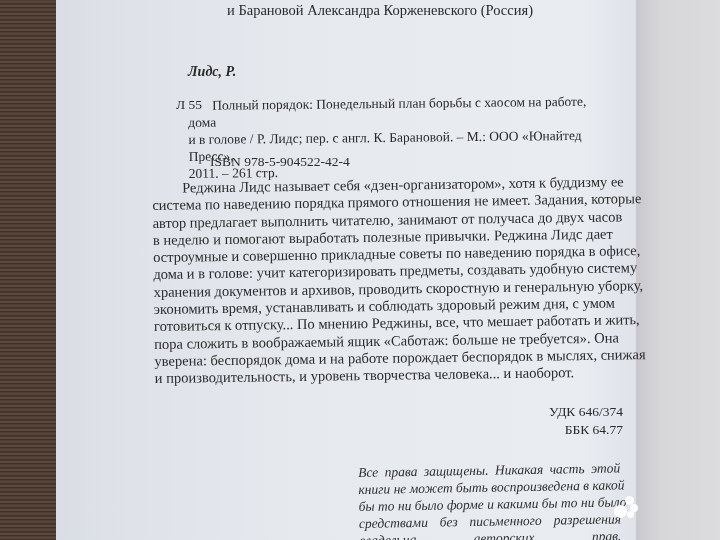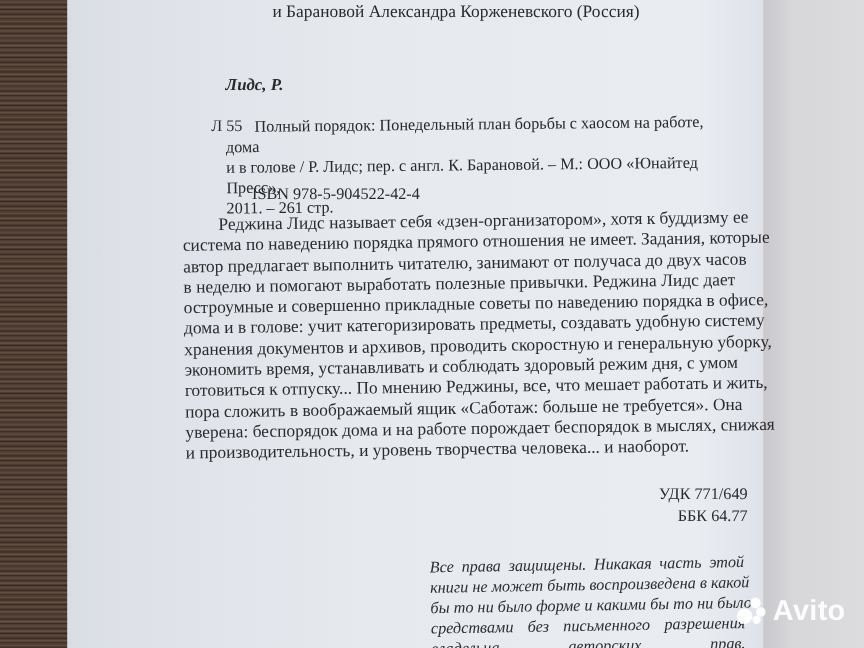--- a/index.html
+++ b/index.html
@@ -90,33 +90,32 @@
   <span class="line">дома и в голове: учит категоризировать предметы, создавать удобную систему</span>
   <span class="line">хранения документов и архивов, проводить скоростную и генеральную уборку,</span>
   <span class="line">экономить время, устанавливать и соблюдать здоровый режим дня, с умом</span>
   <span class="line">готовиться к отпуску... По мнению Реджины, все, что мешает работать и жить,</span>
   <span class="line">пора сложить в воображаемый ящик «Саботаж: больше не требуется». Она</span>
   <span class="line">уверена: беспорядок дома и на работе порождает беспорядок в мыслях, снижая</span>
   <span class="line last">и производительность, и уровень творчества человека... и наоборот.</span>
 </div>
 
 <div class="text udk">
-  <div>УДК 771/649</div>
+  <div>УДК 646/374</div>
   <div>ББК 64.77</div>
 </div>
 
 <div class="text rights">
   <span class="line">Все права защищены. Никакая часть этой</span>
   <span class="line">книги не может быть воспроизведена в какой</span>
   <span class="line">бы то ни было форме и какими бы то ни было</span>
   <span class="line">средствами без письменного разрешения</span>
   <span class="line">владельца авторских прав.</span>
 </div>
 
 <div class="watermark">
   <div class="dots">
     <span class="d1"></span>
       <span class="d2"></span>
       <span class="d3"></span>
       <span class="d4"></span>
   </div>
-  <span>Avito</span>
 </div>
 
 </body></html>

